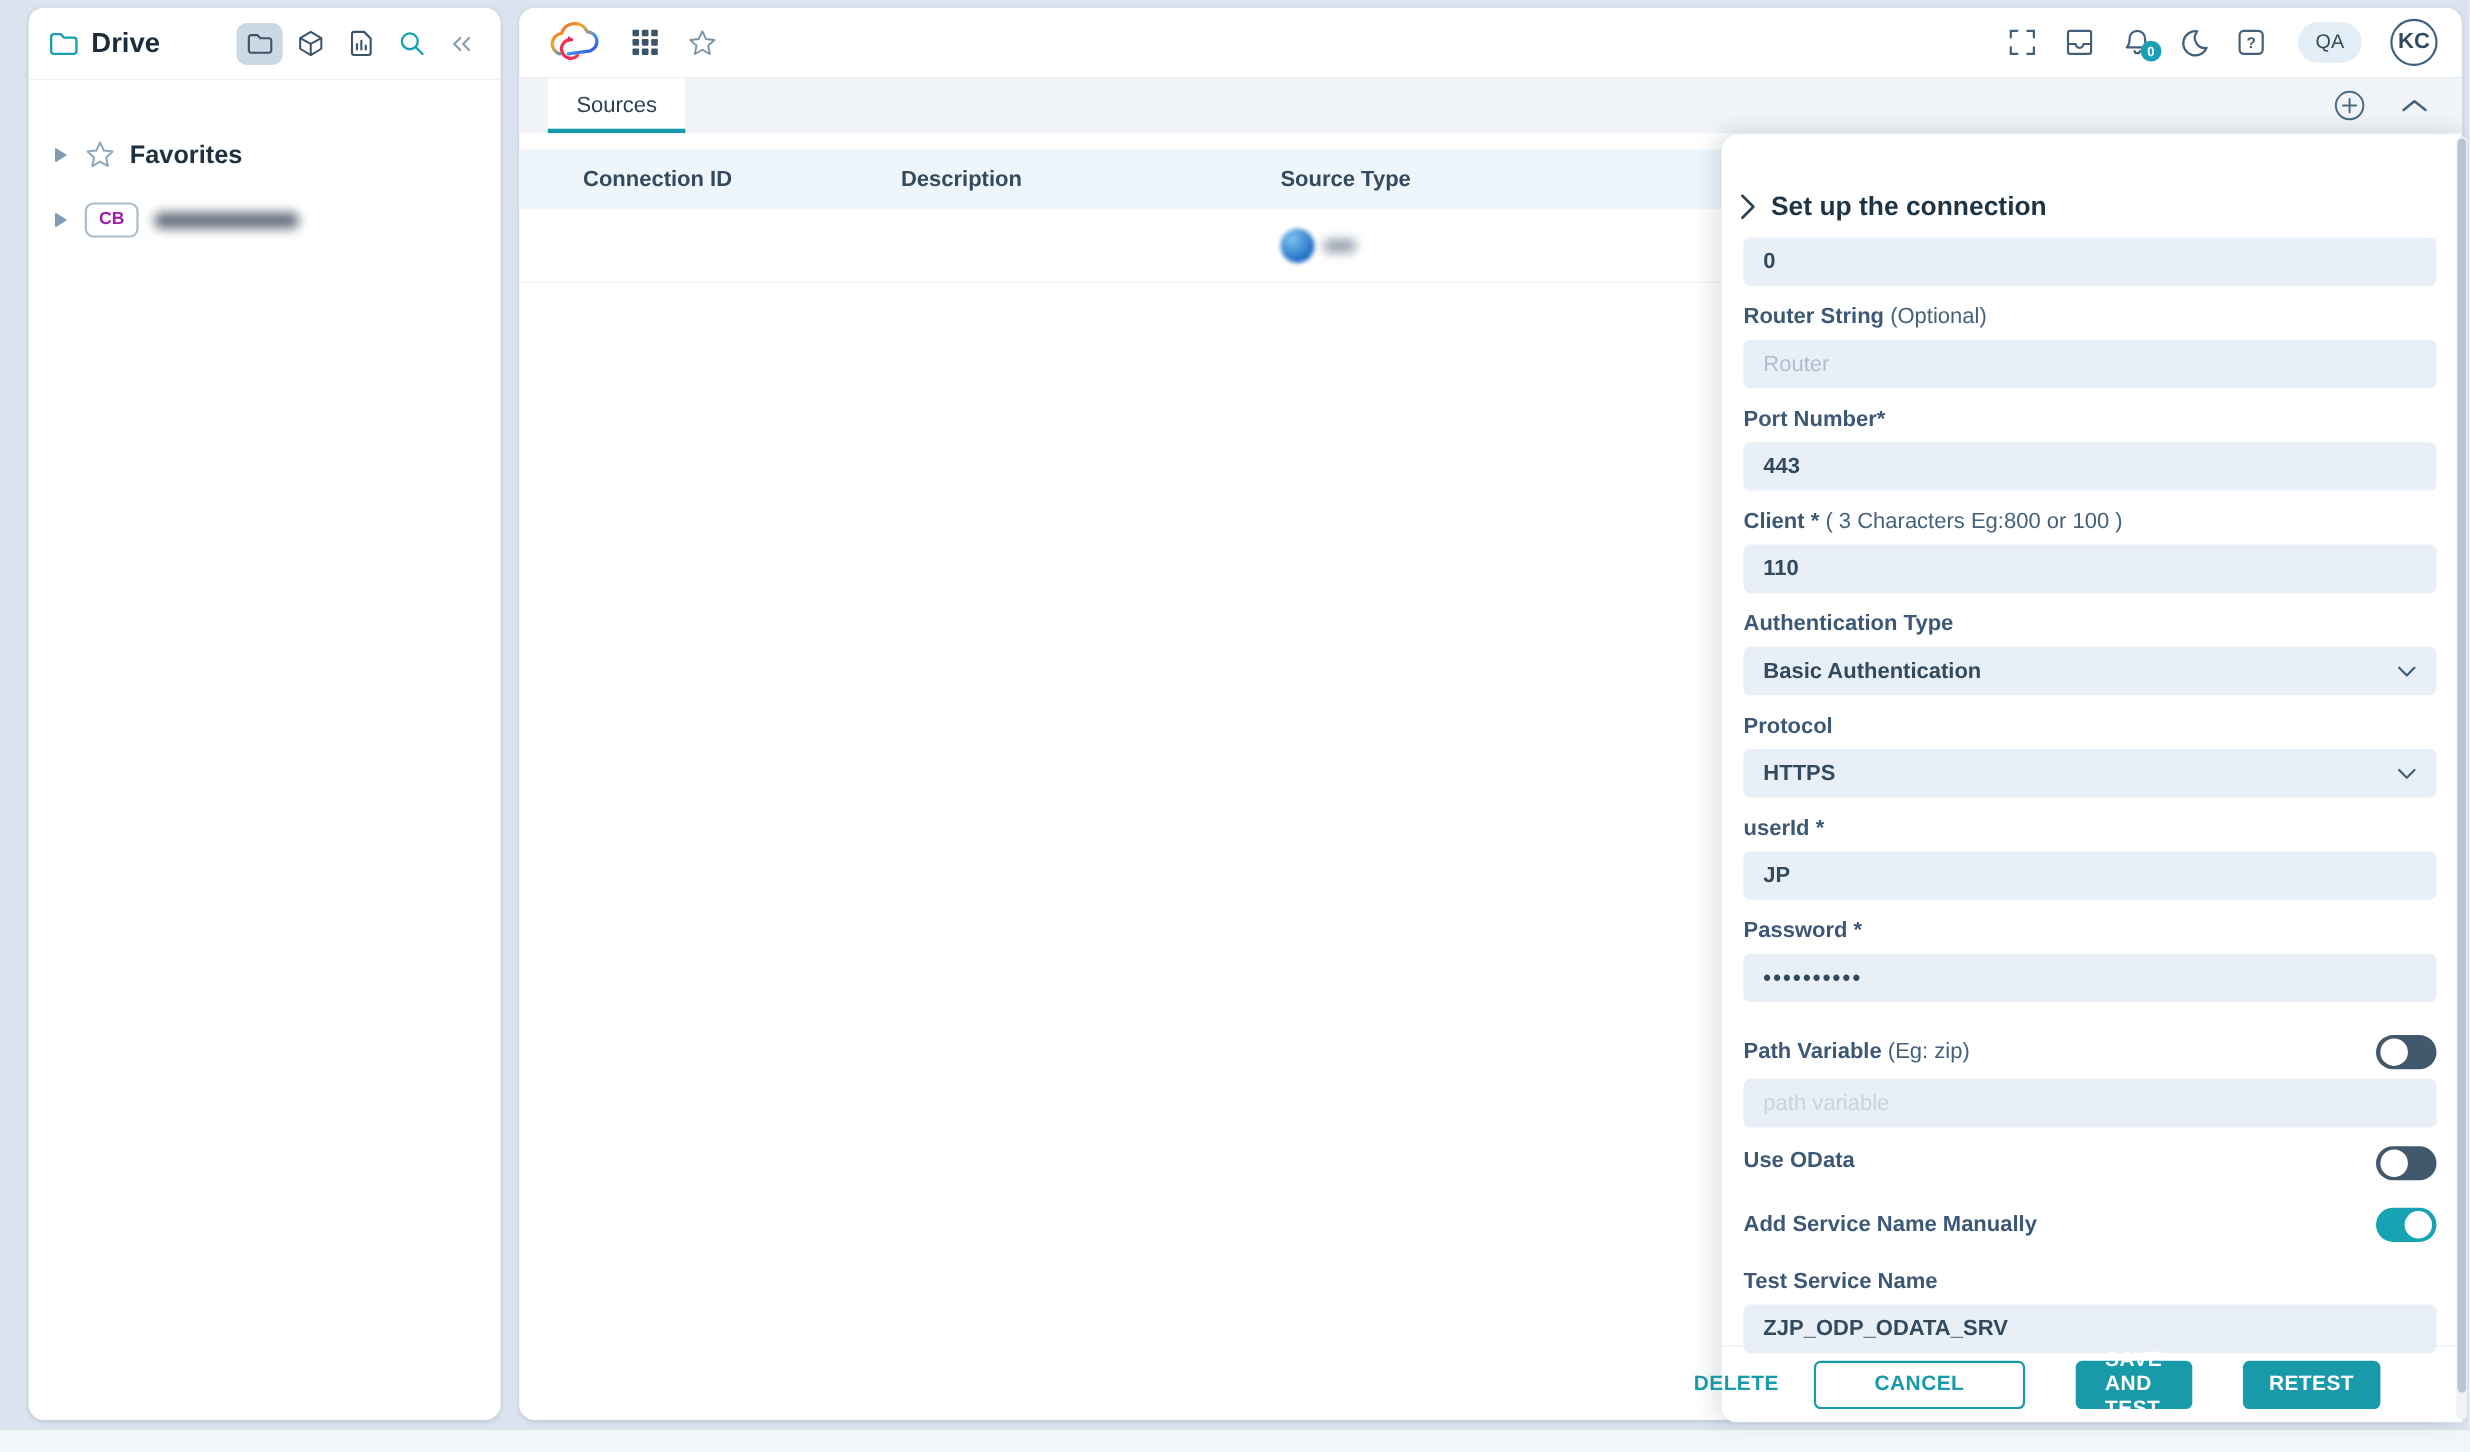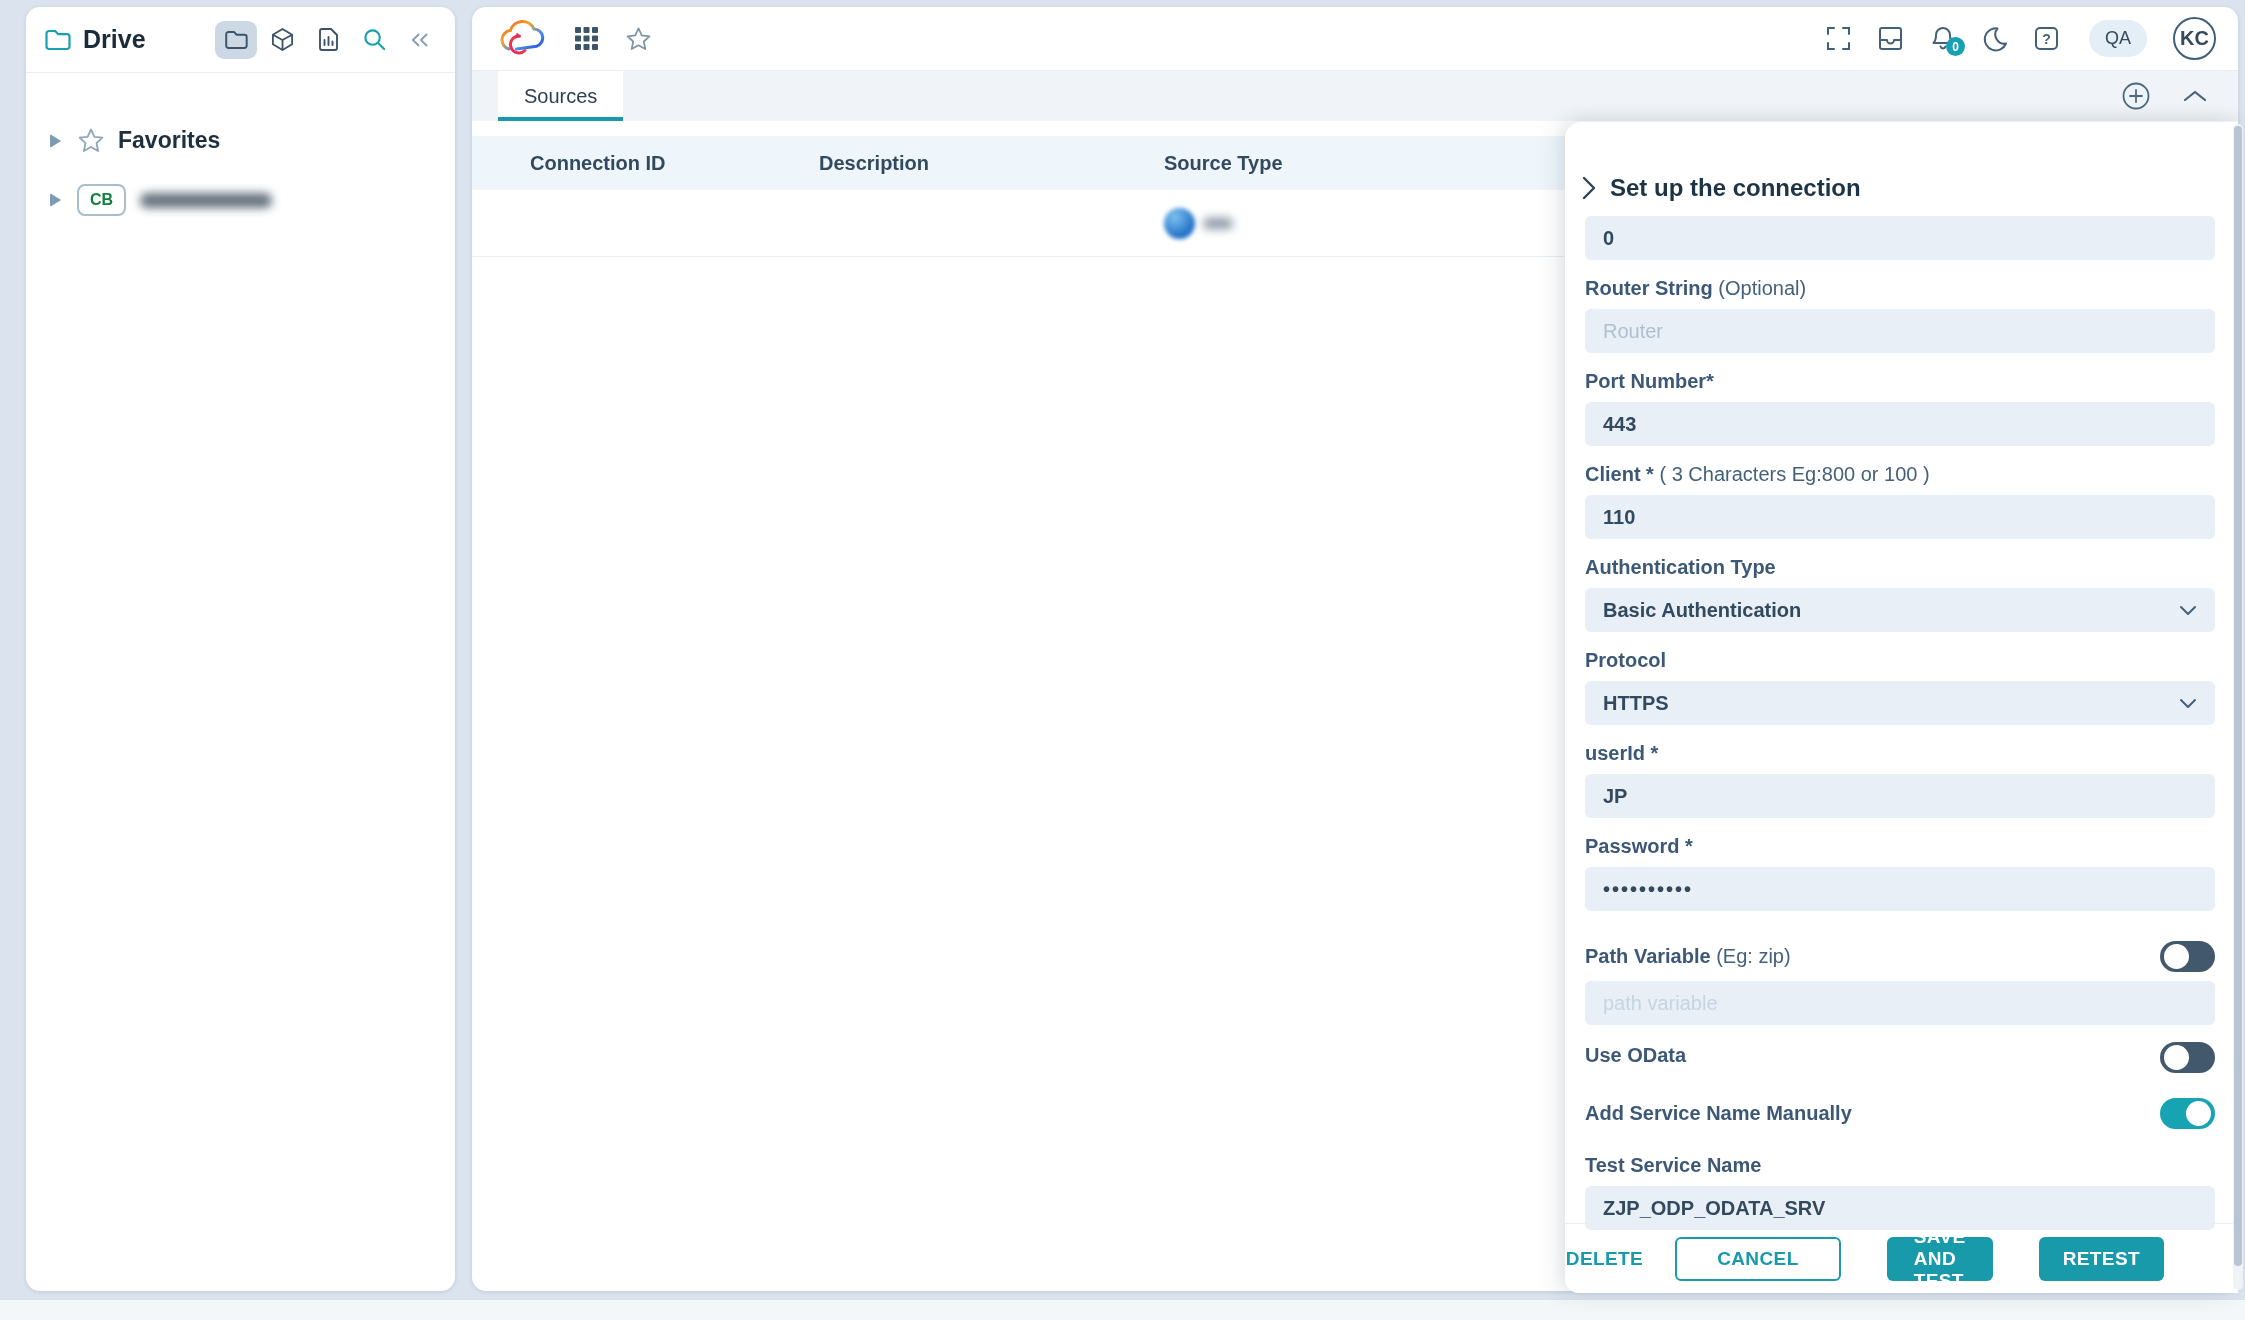--- a/index.html
+++ b/index.html
@@ -16,21 +16,21 @@
   
   .sidebar { left:26px; top:7px; width:429px; height:1284px; }
   .sidebar-header { height:66px; display:flex; align-items:center; padding:0 14px 0 18px; border-bottom:1px solid #e9eef3; }
   .sidebar-title { font-size:25px; font-weight:700; color:#1c2b3a; margin-left:12px; flex:1; }
   .sb-iconbtn { width:42px; height:38px; display:flex; align-items:center; justify-content:center; border-radius:9px; margin-left:4px; cursor:pointer; }
   .sb-iconbtn.selected { background:#ccd9e4; }
   .tree { padding:54px 0 0 24px; }
   .tree-row { display:flex; align-items:center; margin-bottom:30px; }
   .tree-caret { width:0; height:0; border-left:11px solid #7d9bb5; border-top:7px solid transparent; border-bottom:7px solid transparent; border-radius:2px; margin-right:16px; }
   .fav-label { font-size:23px; font-weight:700; color:#1e3040; margin-left:13px; }
-  .cb-badge { border:2px solid #a9bdcc; border-radius:8px; color:#15803d; font-size:16px; font-weight:600; padding:5px 11px; margin-right:14px; }
+  .cb-badge { border:2px solid #a9bdcc; border-radius:8px; color:#a21caf; font-size:16px; font-weight:600; padding:5px 11px; margin-right:14px; }
 
   .redacted { filter:blur(5px); border-radius:7px; background:#66727e; height:15px; }
   .redacted.sm { background:#8a97a5; height:13px; }
 
   
   .main { left:472px; top:7px; width:1766px; height:1284px; overflow:hidden; }
   .topbar { height:64px; display:flex; align-items:center; padding:0 22px; border-bottom:1px solid #e8eef3; }
   .topbar .grow { flex:1; }
   .tb-icon { display:flex; align-items:center; justify-content:center; margin-left:26px; cursor:pointer; position:relative; }
   .badge { position:absolute; right:-9px; bottom:-4px; width:19px; height:19px; border-radius:50%; background:#18a0b5; color:#fff; font-size:12px; font-weight:700; display:flex; align-items:center; justify-content:center; }
@@ -71,21 +71,21 @@
   .toggle[data-state="on"]::after { left:auto; right:4px; }
   .mt8 { margin-top:9px; }
   .gap-lg { margin-bottom:30px; }
   .toggle-row { margin-bottom:25px; }
   .pwd { letter-spacing:2px; }
 
   .panel-footer { position:absolute; left:0; right:0; bottom:0; height:70px; border-top:1px solid #e9eef4;
                   display:flex; align-items:center; justify-content:flex-end; padding-right:74px; }
   .btn { font-size:19px; font-weight:700; letter-spacing:.4px; border-radius:6px; height:44px; display:flex; align-items:center; cursor:pointer; }
   .btn-text { color:#189aab; padding:0 10px; margin-right:22px; }
-  .btn-outline { border:2px solid #189aab; color:#189aab; background:#fff; padding:0 40px; margin-right:26px; }
+  .btn-outline { border:2px solid #189aab; color:#189aab; background:#fff; padding:0 53px; margin-right:26px; }
   .btn-fill { background:#189aab; color:#fff; padding:0 27px; margin-right:26px;margin-left:20px; }
   .btn-fill.last { padding:0 24px; margin-right:0; }
 
   .vscrollbar { position:absolute; left:2233px; top:124px; width:10px; height:1166px; background:#eff3f7; border-radius:5px; z-index:9; }
   .vscrollbar .thumb { position:absolute; top:2px; left:1px; width:8px; height:1140px; background:#b5c5d3; border-radius:4px; }
 
   .footer-strip { position:absolute; left:0; right:0; bottom:0; height:21px; background:#f3f7fa; border-top:1px solid #d9e2ea; }
 
   svg { display:block; }
 </style>

